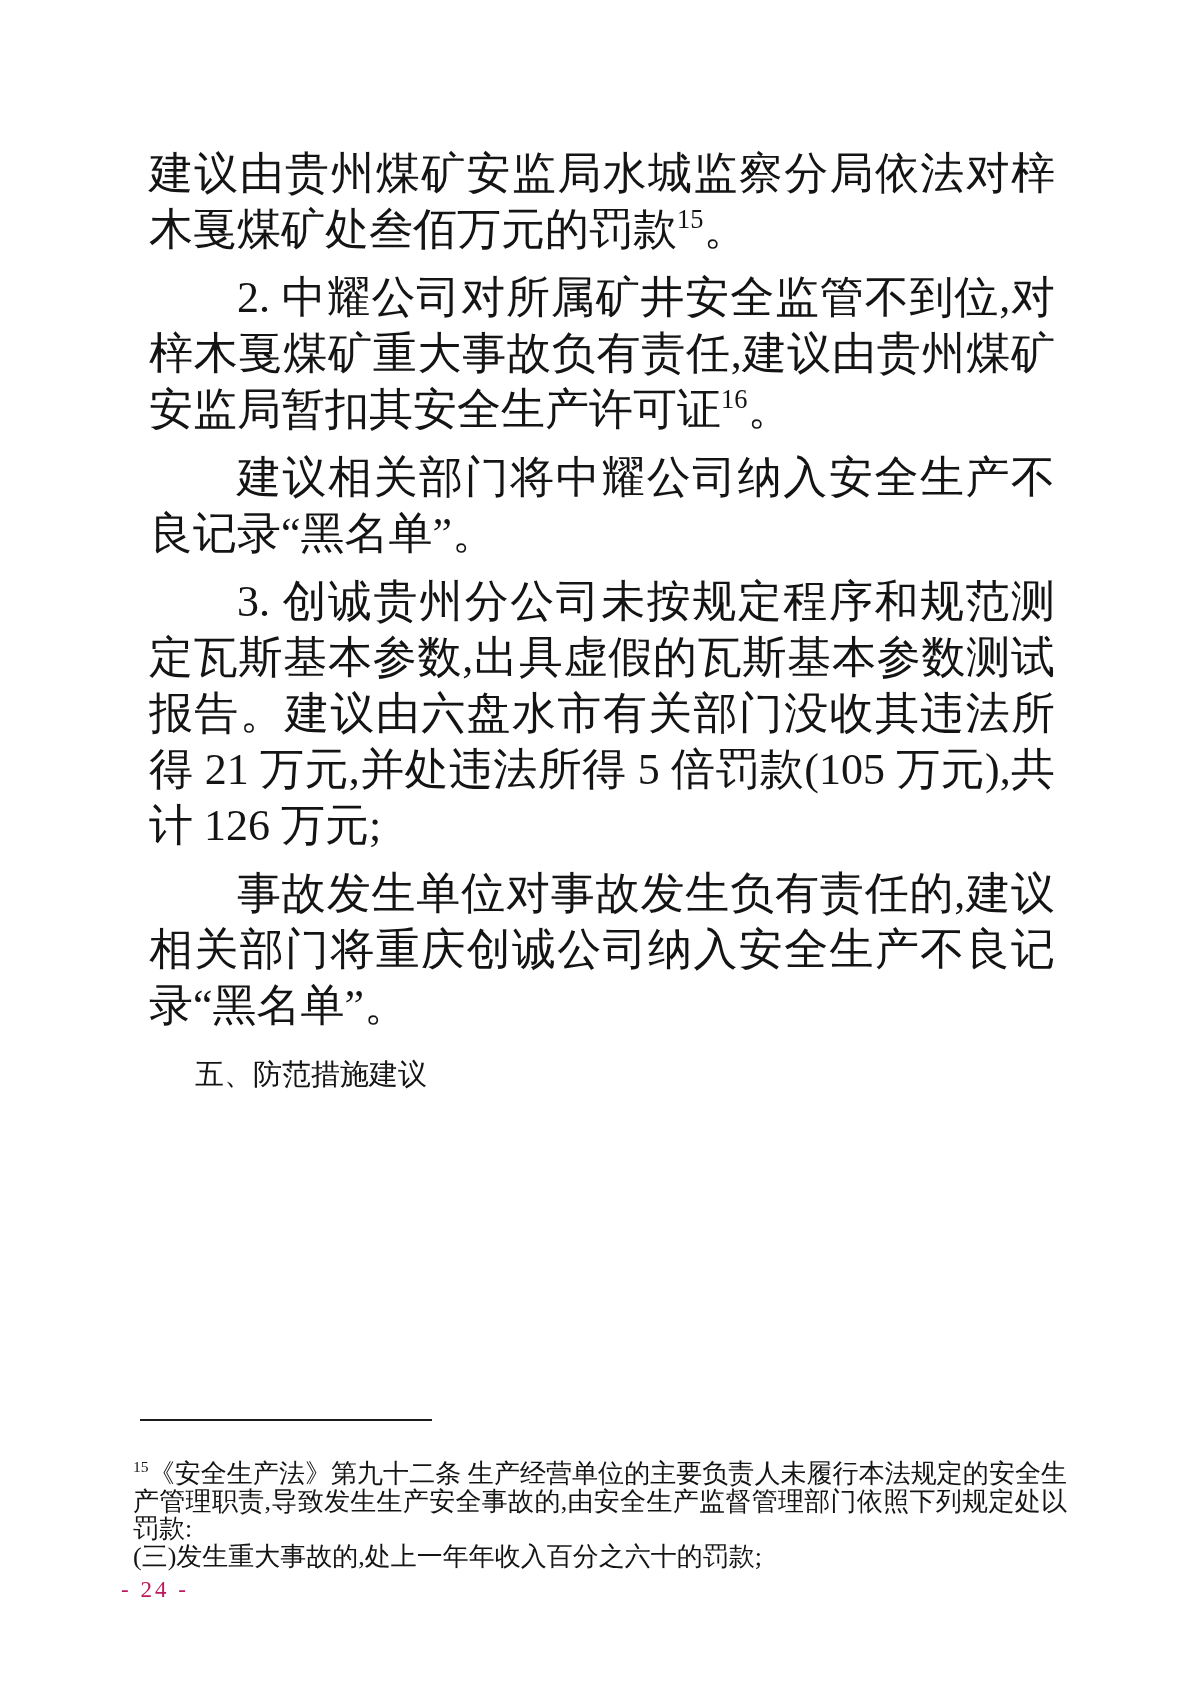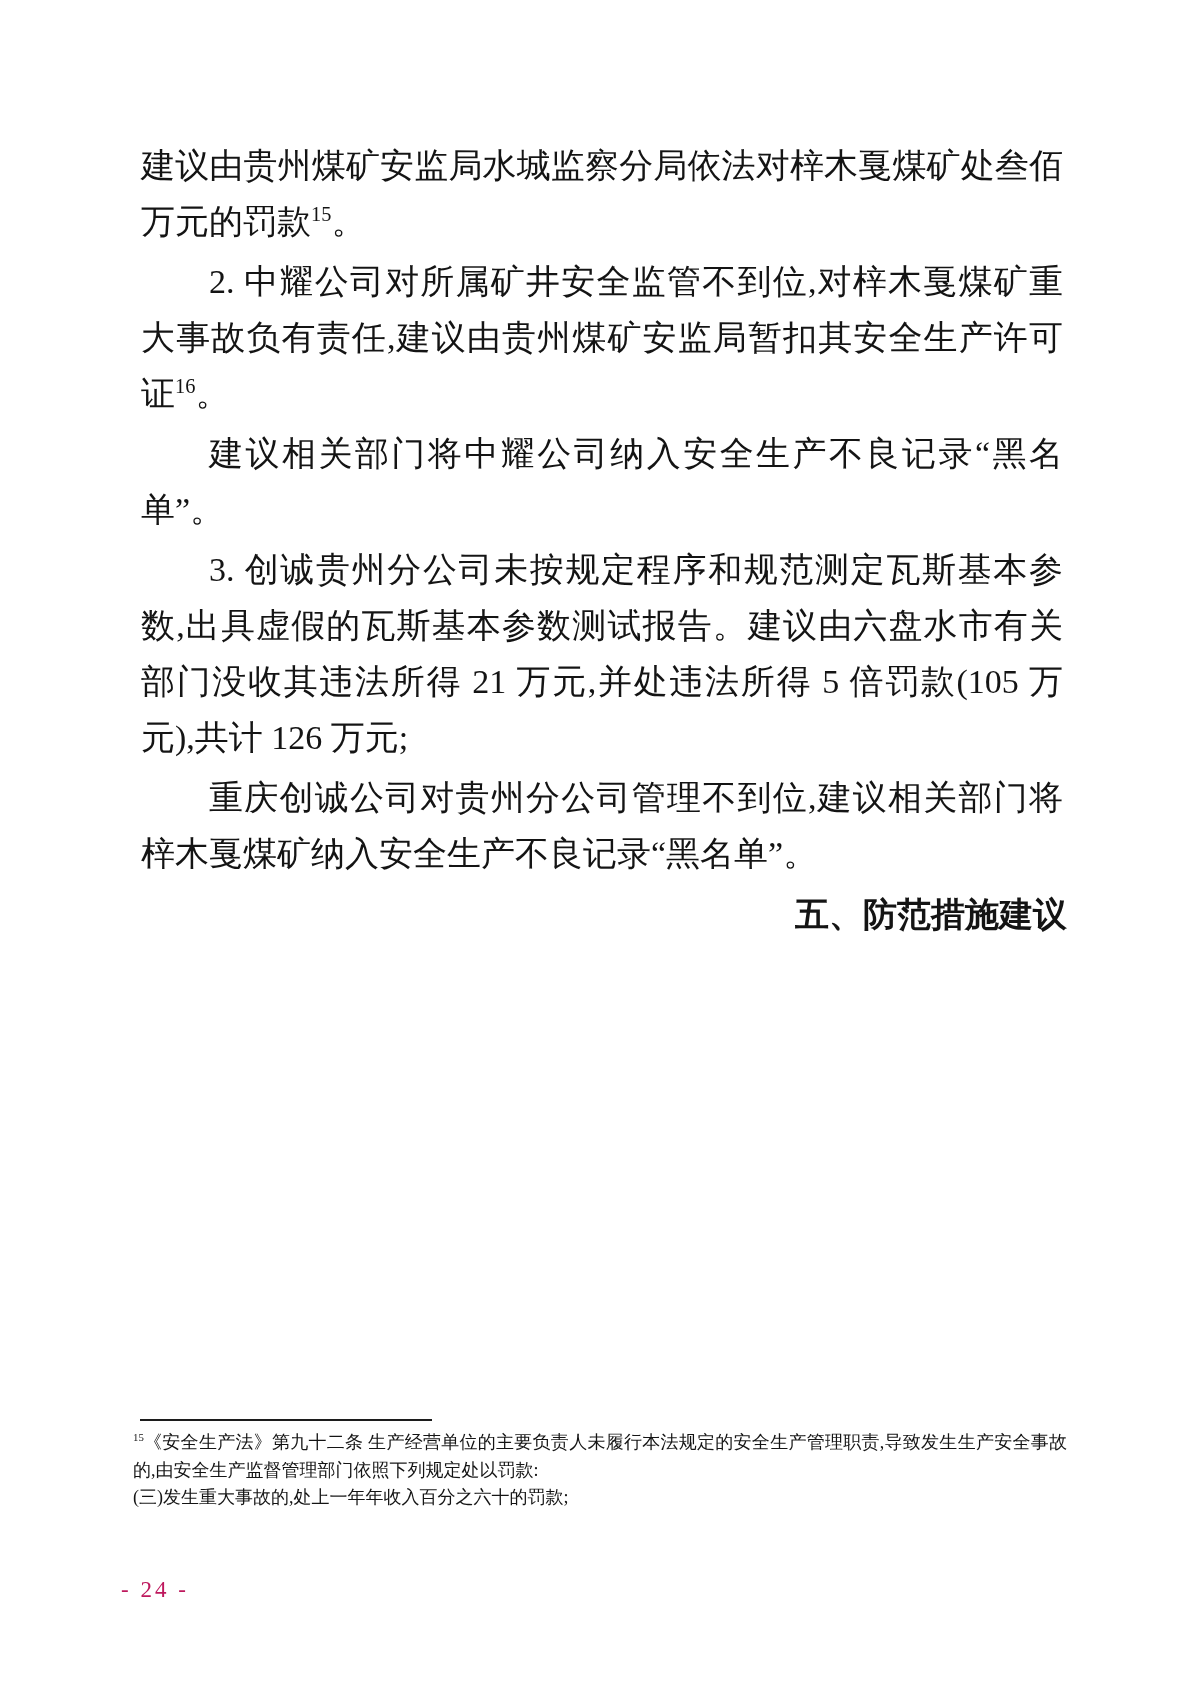--- a/index.html
+++ b/index.html
@@ -13,36 +13,35 @@
     color: #141414;
     overflow: hidden;
   }
   .content {
     position: absolute;
     left: 137px;
     top: 134px;
     width: 930px;
   }
   .para {
-    margin: 4px;
-    font-size: 34px;
+    margin: 12px;
+    font-size: 44px;
     line-height: 56px;
     text-align: justify;
     text-justify: inter-ideograph;
     word-break: break-all;
   }
   .para.indent { text-indent: 2em; }
   .heading {
     margin: 0;
-    font-size: 34px;
+    font-size: 29px;
     line-height: 56px;
-    font-weight: bold;
+    font-weight: normal;
     font-family: "Liberation Sans", sans-serif;
     text-indent: 2em;
-    text-align: right;
   }
   .kaiti { font-weight: 500; }
   .para sup, .footnote sup {
     font-size: 0.6em;
     vertical-align: super;
     line-height: 0;
   }
   .fn-sep {
     position: absolute;
     left: 140px;
@@ -51,24 +50,25 @@
     height: 0;
     border-top: 2px solid #1c1c1c;
   }
   .footnotes {
     position: absolute;
     left: 133px;
     top: 1429px;
     width: 934px;
   }
   .footnote {
-    font-size: 18px;
+    font-size: 26px;
     line-height: 27.5px;
     text-align: justify;
     word-break: break-all;
+    margin-top: 31px;
   }
   .footnote .fn-text { white-space: pre-wrap; }
   .pagenum {
     position: absolute;
     left: 121px;
     top: 1576px;
     font-size: 23px;
     line-height: 28px;
     letter-spacing: 3px;
     color: #be185d;
@@ -77,21 +77,21 @@
 </head>
 <body>
 
 <div class="page">
   <main class="content">
     <div id="blocks-host">
         <p class="para"><span>建议由贵州煤矿安监局水城监察分局依法对梓木戛煤矿处叁佰万元的罚款</span><sup>15</sup><span>。</span></p>
         <p class="para indent"><span>2. 中耀公司对所属矿井安全监管不到位,对梓木戛煤矿重大事故负有责任,建议由贵州煤矿安监局暂扣其安全生产许可证</span><sup>16</sup><span>。</span></p>
         <p class="para indent"><span>建议相关部门将中耀公司纳入安全生产不良记录“黑名单”。</span></p>
         <p class="para indent"><span>3. 创诚贵州分公司未按规定程序和规范测定瓦斯基本参数,出具虚假的瓦斯基本参数测试报告。建议由六盘水市有关部门没收其违法所得 21 万元,并处违法所得 5 倍罚款(105 万元),共计 126 万元;</span></p>
-        <p class="para indent"><span>重庆创诚公司对贵州分公司管理不到位,建议相关部门将梓木戛煤矿纳入安全生产不良记录“黑名单”。</span></p>
+        <p class="para indent"><span>事故发生单位对事故发生负有责任的,建议相关部门将重庆创诚公司纳入安全生产不良记录“黑名单”。</span></p>
         <h2 class="heading">五、防范措施建议</h2>
       </div>
   </main>
 
   <div class="fn-sep"></div>
 
   <footer class="footnotes">
     <div id="footnotes-host">
         <div class="footnote"><sup>15</sup><span class="fn-text">《安全生产法》第九十二条 生产经营单位的主要负责人未履行本法规定的安全生产管理职责,导致发生生产安全事故的,由安全生产监督管理部门依照下列规定处以罚款:
 (三)发生重大事故的,处上一年年收入百分之六十的罚款;</span></div>

